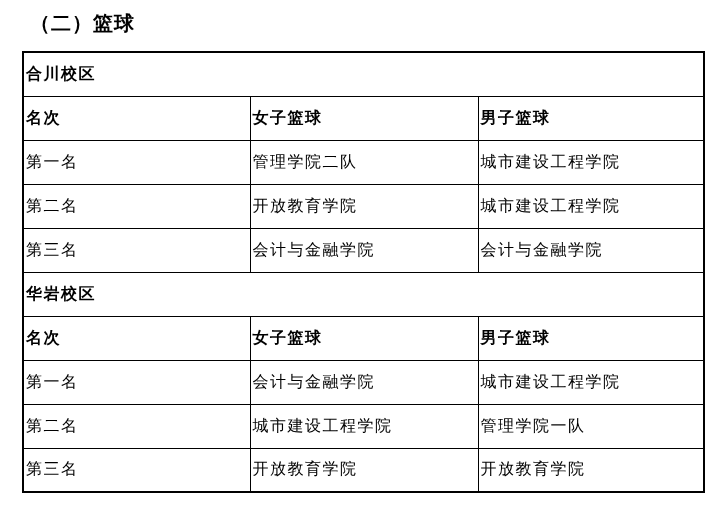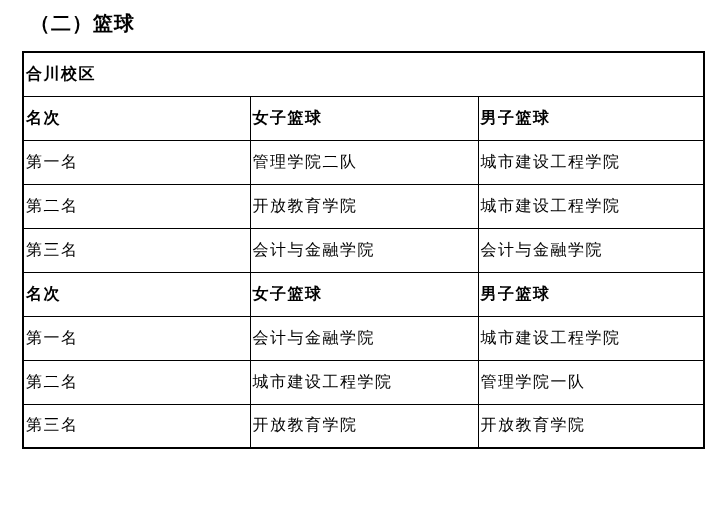--- a/index.html
+++ b/index.html
@@ -96,20 +96,23 @@
         <td>开放教育学院</td>
         <td>城市建设工程学院</td>
       </tr>
       <tr>
         <td>第三名</td>
         <td>会计与金融学院</td>
         <td>会计与金融学院</td>
       </tr>
 
       <tr>
+        <td colspan="3" class="campus-cell">华岩校区</td>
+      </tr>
+      <tr>
         <th>名次</th>
         <th>女子篮球</th>
         <th>男子篮球</th>
       </tr>
       <tr>
         <td>第一名</td>
         <td>会计与金融学院</td>
         <td>城市建设工程学院</td>
       </tr>
       <tr>

